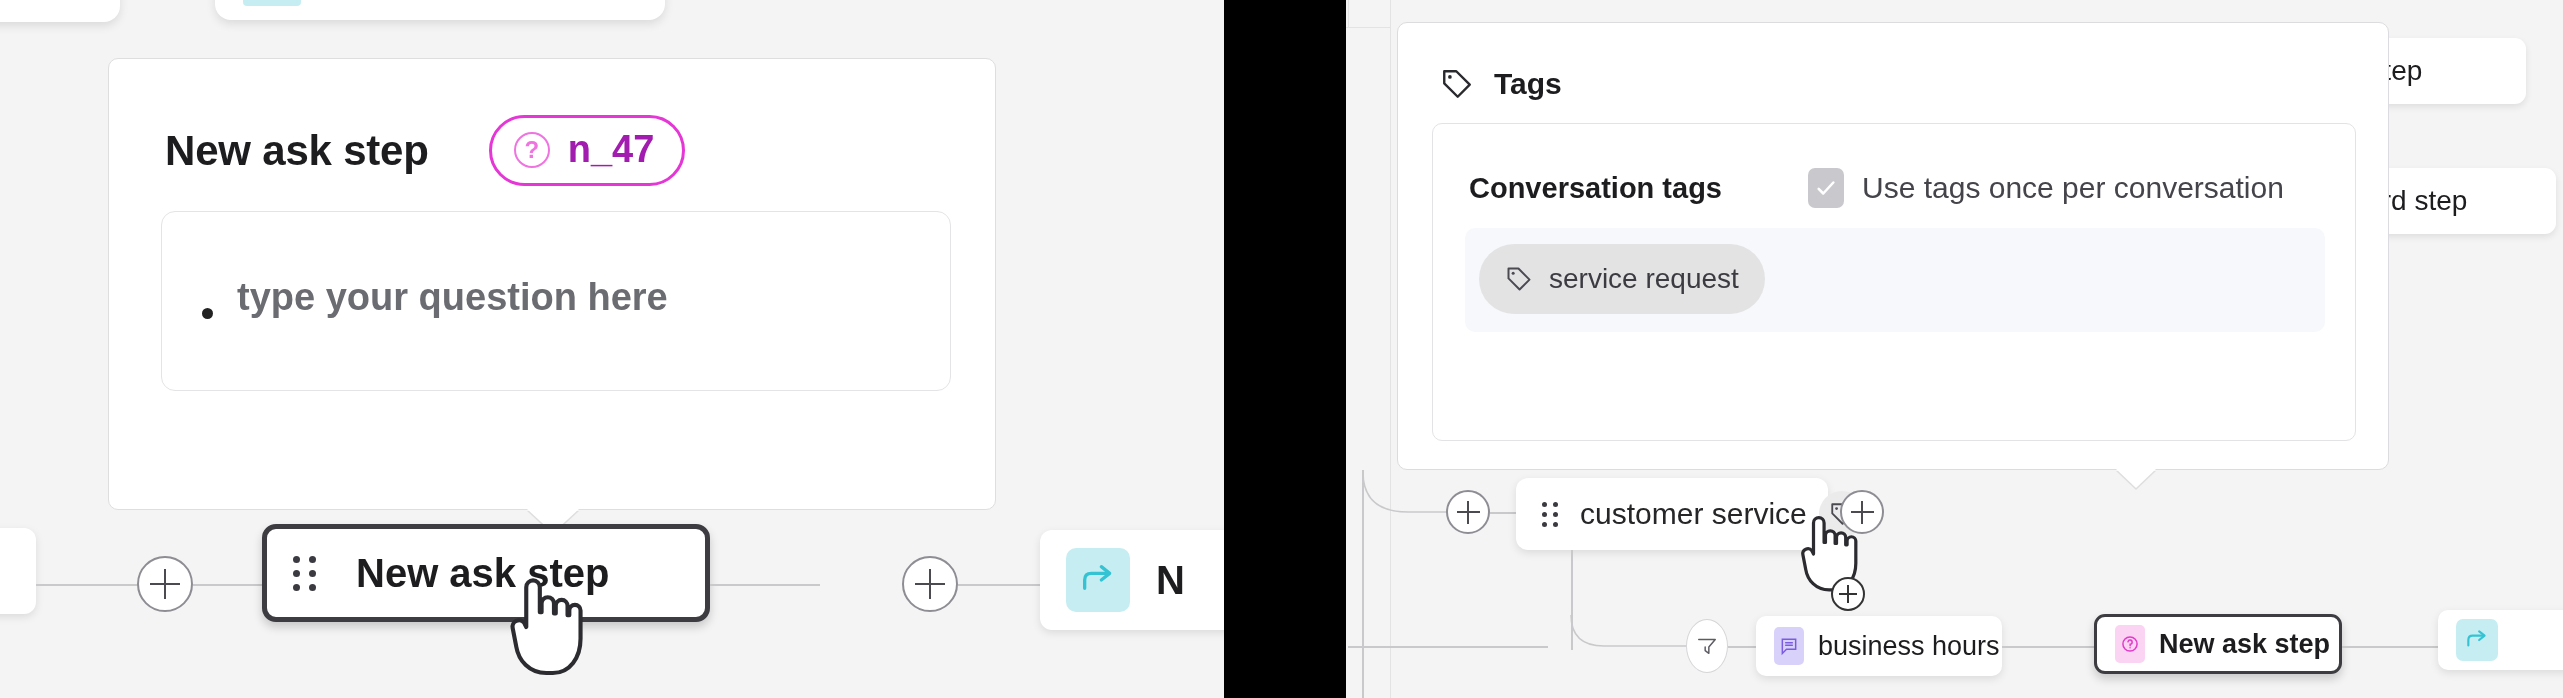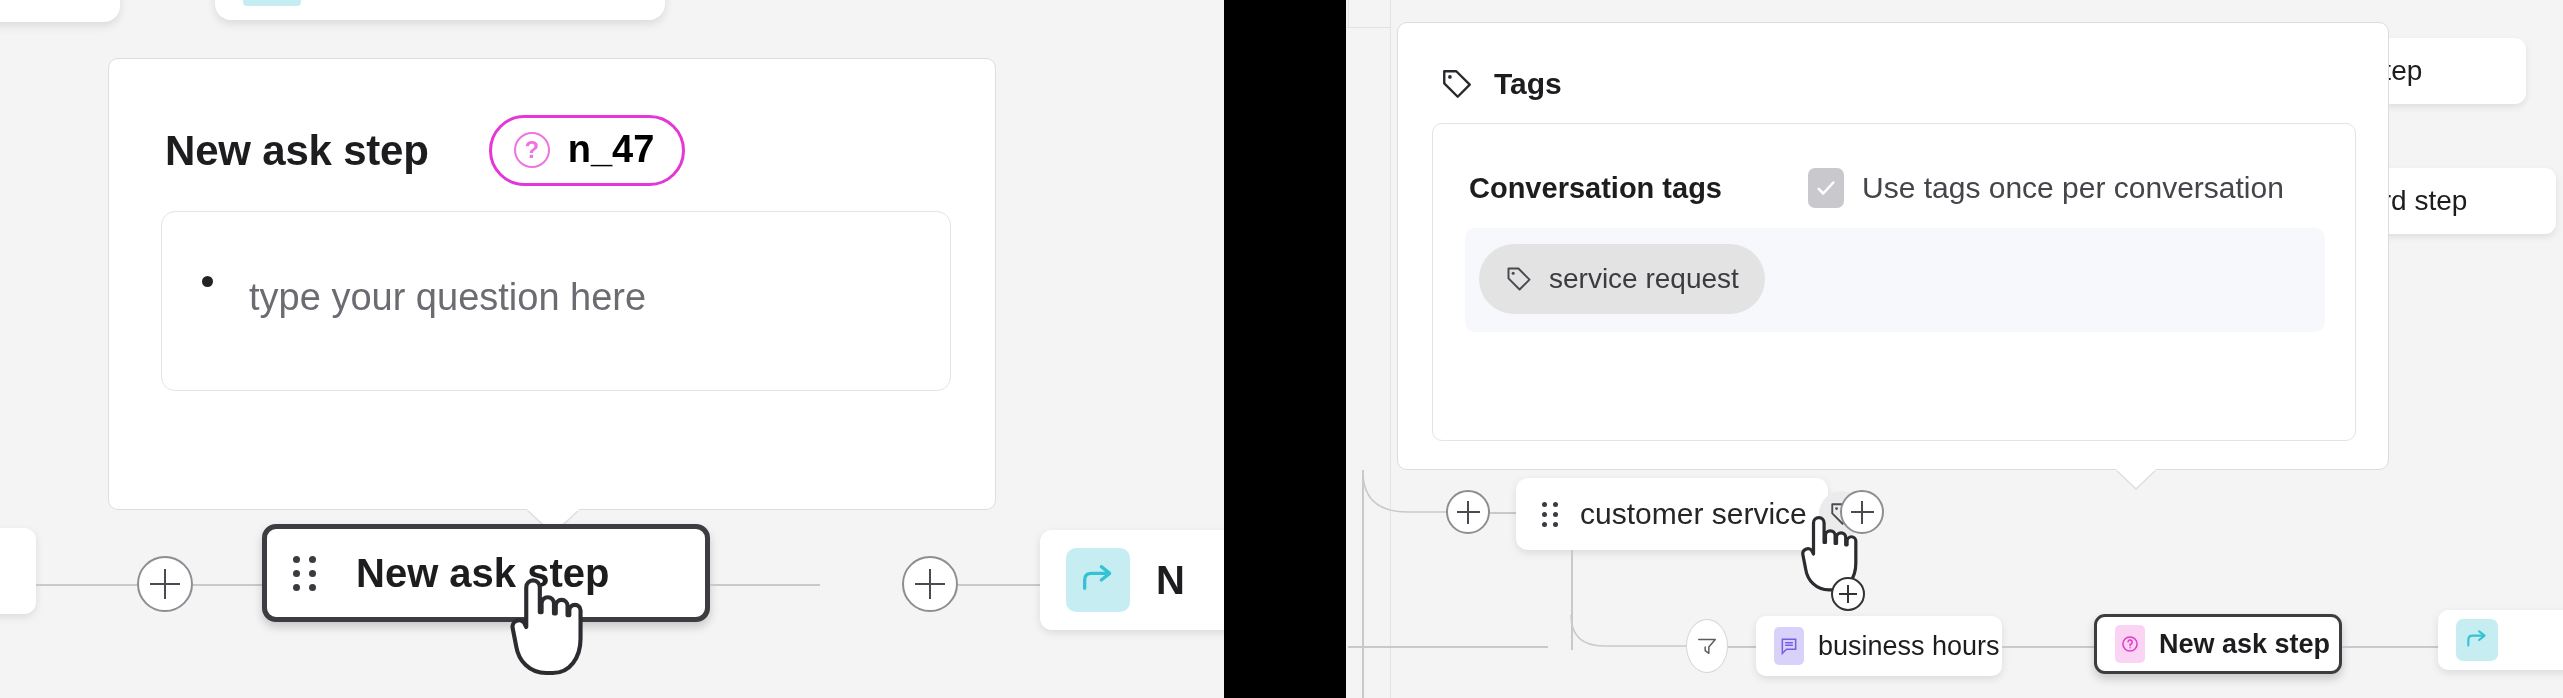--- a/index.html
+++ b/index.html
@@ -41,29 +41,30 @@
     display: inline-flex; align-items: center; gap: 18px;
     border: 3px solid #e536d6; border-radius: 999px;
     padding: 10px 28px 12px 22px; background: #fff;
   }
   #ask-badge .qicon {
     width: 36px; height: 36px; border-radius: 50%;
     border: 2.5px solid #ef74e0;
     display: flex; align-items: center; justify-content: center;
     font-size: 24px; font-weight: 700; color: #ef74e0; line-height: 1;
   }
-  #ask-badge .bid { font-size: 38px; font-weight: 600; color: #000000; }
+  #ask-badge .bid { font-size: 38px; font-weight: 600; color: #a21caf; }
 
   #question-box {
     position: absolute; left: 52px; top: 152px; width: 790px; height: 180px;
     border: 1px solid #e4e4e6; border-radius: 14px; background: #fff;
   }
   #question-row {
-    display: flex; align-items: flex-start; gap: 36px;
+    display: flex; align-items: flex-end; gap: 24px;
     padding: 64px 0 0 40px;
+    font-weight: bold;
   }
   #question-row .bullet { width: 11px; height: 11px; border-radius: 50%; background: #222; flex: none; }
   #question-text { font-size: 38px; color: #6b6b72; }
 
   
   .notch {
     position: absolute; width: 0; height: 0;
     border-left: 26px solid transparent; border-right: 26px solid transparent;
     border-top: 24px solid #fff;
     filter: drop-shadow(0 2px 0 #dedede);

